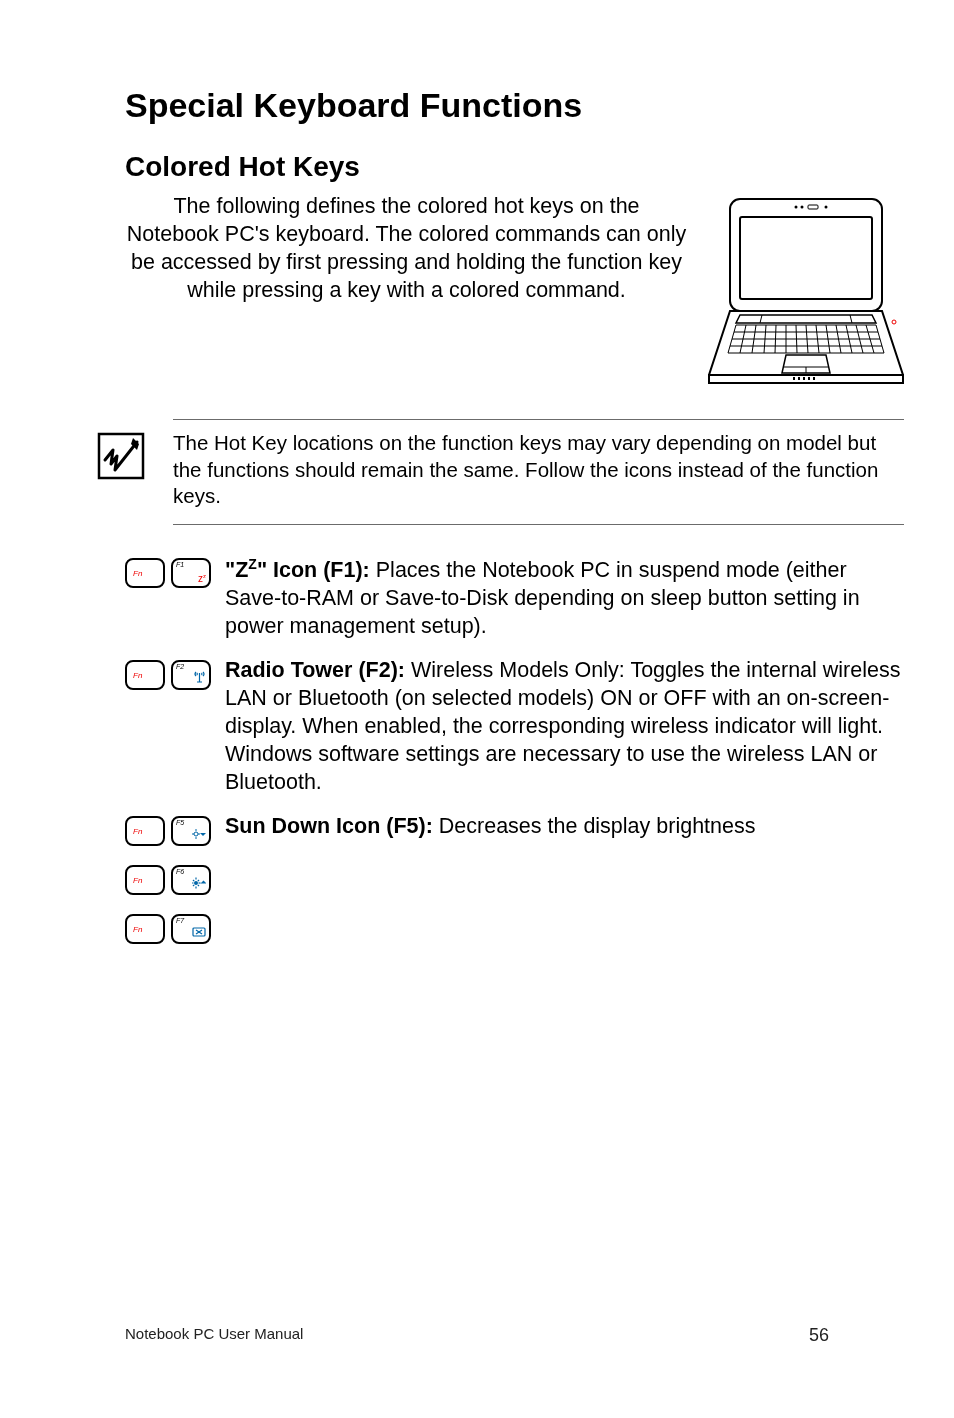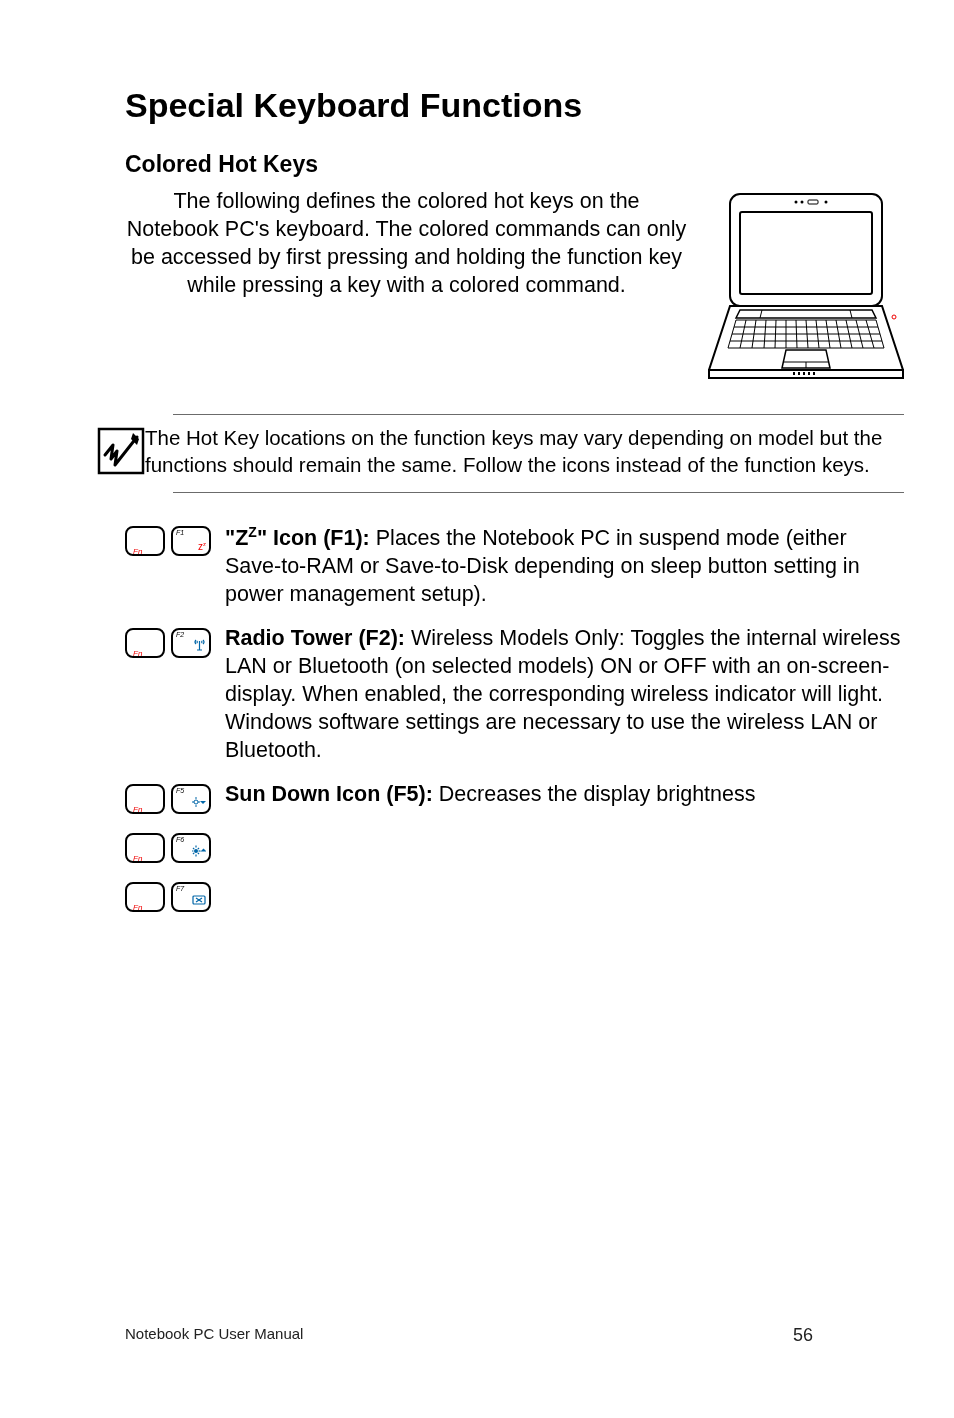--- a/index.html
+++ b/index.html
@@ -15,21 +15,21 @@
     padding: 86px 50px 0 125px;
   }
   h1 {
     font-family: Verdana, Arial, sans-serif;
     font-size: 34px;
     font-weight: bold;
     margin-bottom: 26px;
   }
   h2 {
     font-family: "Myriad Pro", "Segoe UI", Arial, sans-serif;
-    font-size: 23px;
+    font-size: 28px;
     font-weight: bold;
     margin-bottom: 10px;
   }
   .intro-row {
     display: flex;
     gap: 20px;
     margin-bottom: 32px;
     text-align: center;
   }
   .intro-text {
@@ -40,20 +40,21 @@
   .laptop-illustration {
     width: 196px;
     height: 190px;
     flex: 0 0 196px;
     margin-top: 4px;
   }
   .laptop-illustration svg { width: 100%; height: 100%; }
 
   .note-row {
     display: flex;
+    gap: 28px;
     margin-bottom: 30px;
     border-top: 1px solid #6b6b6b;
     border-bottom: 1px solid #6b6b6b;
     padding: 10px 0 14px 0;
     margin-left: 48px;
   }
   .note-icon {
     width: 48px;
     height: 48px;
     flex: 0 0 48px;
@@ -89,21 +90,21 @@
   .keycap .lbl-tl {
     position: absolute;
     top: 1px;
     left: 3px;
     font-size: 7px;
     font-style: italic;
     color: #000;
   }
   .keycap .lbl-fn {
     position: absolute;
-    top: 19px;
+    top: 9px;
     left: 6px;
     font-size: 8px;
     font-style: italic;
     color: #e00;
   }
   .keycap .glyph {
     position: absolute;
     bottom: 2px;
     right: 3px;
     font-size: 10px;
@@ -114,21 +115,21 @@
     font-size: 21.5px;
     line-height: 1.3;
   }
   .hk-text b { font-weight: bold; }
   .hk-text sup { font-size: 0.65em; vertical-align: super; }
 
   .footer {
     position: absolute;
     bottom: 72px;
     left: 125px;
-    right: 141px;
+    right: 125px;
     display: flex;
     justify-content: space-between;
     font-size: 15px;
     color: #222;
     border-top: 0;
   }
   .footer .pg { font-size: 18px; }
 </style>
 </head>
 <body>

